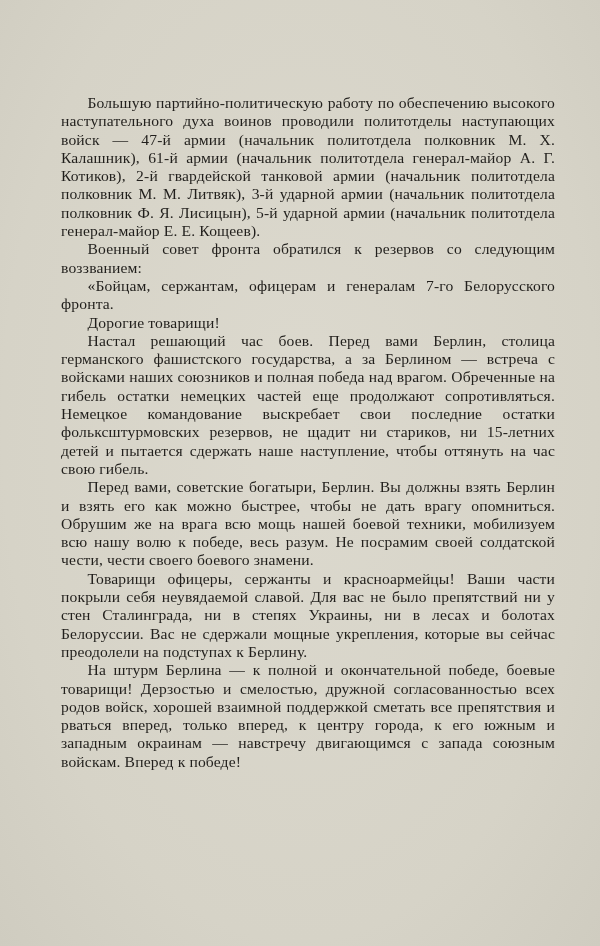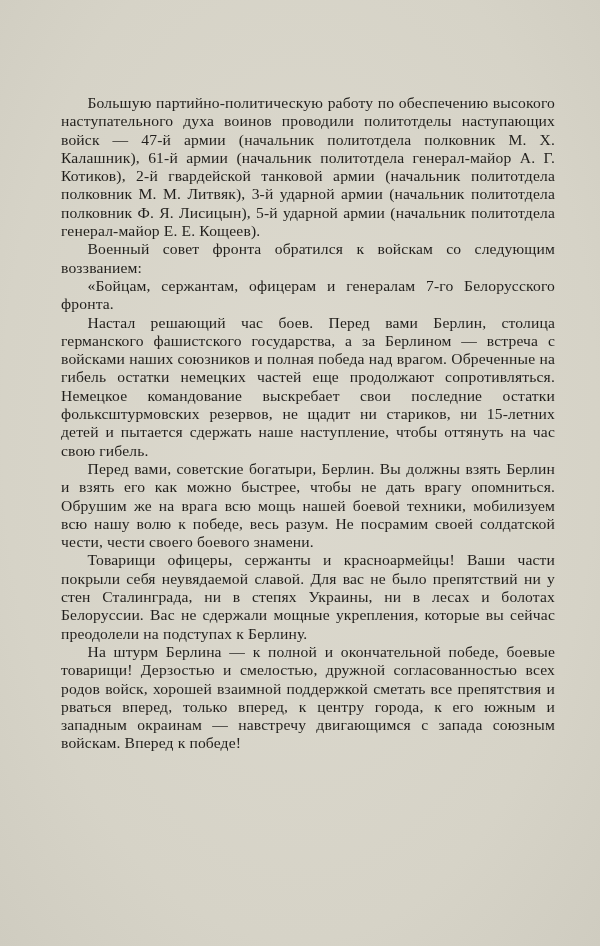--- a/index.html
+++ b/index.html
@@ -49,20 +49,21 @@
     font-size: 15.5px;
     letter-spacing: 0.5px;
   }
 </style>
 </head>
 <body>
 
 <div class="page">
   <div class="text-block">
     <p>Большую партийно-политическую работу по обеспечению высокого наступательного духа воинов проводили политотделы наступающих войск — 47-й армии (начальник политотдела полковник М. Х. Калашник), 61-й армии (начальник политотдела генерал-майор А. Г. Котиков), 2-й гвардейской танковой армии (начальник политотдела полковник М. М. Литвяк), 3-й ударной армии (начальник политотдела полковник Ф. Я. Лисицын), 5-й ударной армии (начальник политотдела генерал-майор Е. Е. Кощеев).</p>
-    <p>Военный совет фронта обратился к войскам со следующим воззванием:</p>
+    <p>Военный совет фронта обратился к резервов со следующим воззванием:</p>
     <p>«Бойцам, сержантам, офицерам и генералам 7-го Белорусского фронта.</p>
+    <p>Дорогие товарищи!</p>
     <p>Настал решающий час боев. Перед вами Берлин, столица германского фашистского государства, а за Берлином — встреча с войсками наших союзников и полная победа над врагом. Обреченные на гибель остатки немецких частей еще продолжают сопротивляться. Немецкое командование выскребает свои последние остатки фольксштурмовских резервов, не щадит ни стариков, ни 15-летних детей и пытается сдержать наше наступление, чтобы оттянуть на час свою гибель.</p>
     <p>Перед вами, советские богатыри, Берлин. Вы должны взять Берлин и взять его как можно быстрее, чтобы не дать врагу опомниться. Обрушим же на врага всю мощь нашей боевой техники, мобилизуем всю нашу волю к победе, весь разум. Не посрамим своей солдатской чести, чести своего боевого знамени.</p>
     <p>Товарищи офицеры, сержанты и красноармейцы! Ваши части покрыли себя неувядаемой славой. Для вас не было препятствий ни у стен Сталинграда, ни в степях Украины, ни в лесах и болотах Белоруссии. Вас не сдержали мощные укрепления, которые вы сейчас преодолели на подступах к Берлину.</p>
     <p>На штурм Берлина — к полной и окончательной победе, боевые товарищи! Дерзостью и смелостью, дружной согласованностью всех родов войск, хорошей взаимной поддержкой сметать все препятствия и рваться вперед, только вперед, к центру города, к его южным и западным окраинам — навстречу двигающимся с запада союзным войскам. Вперед к победе!</p>
   </div>
 </div>
 
 </body></html>

